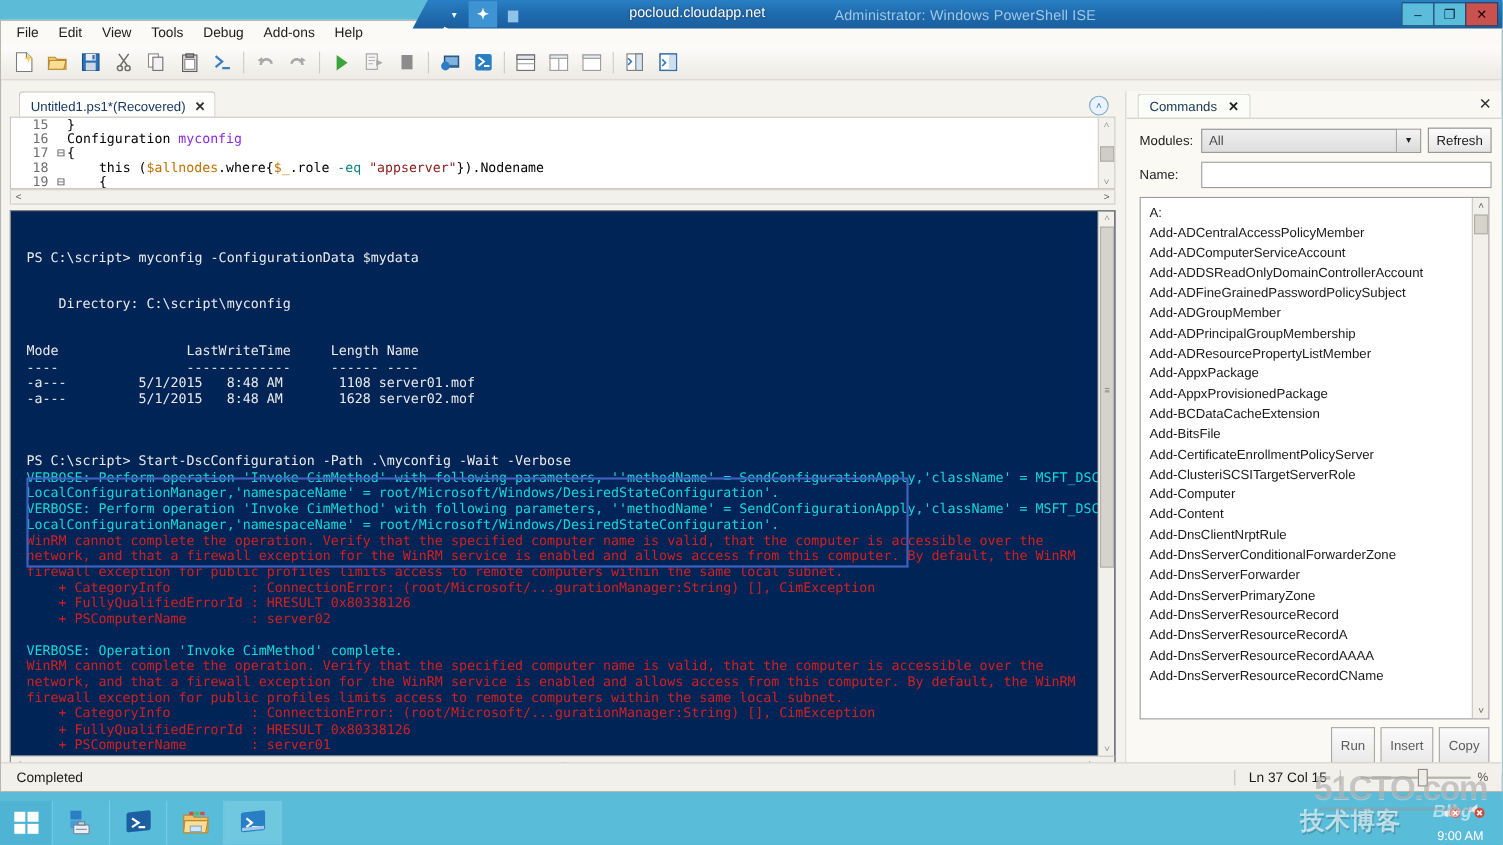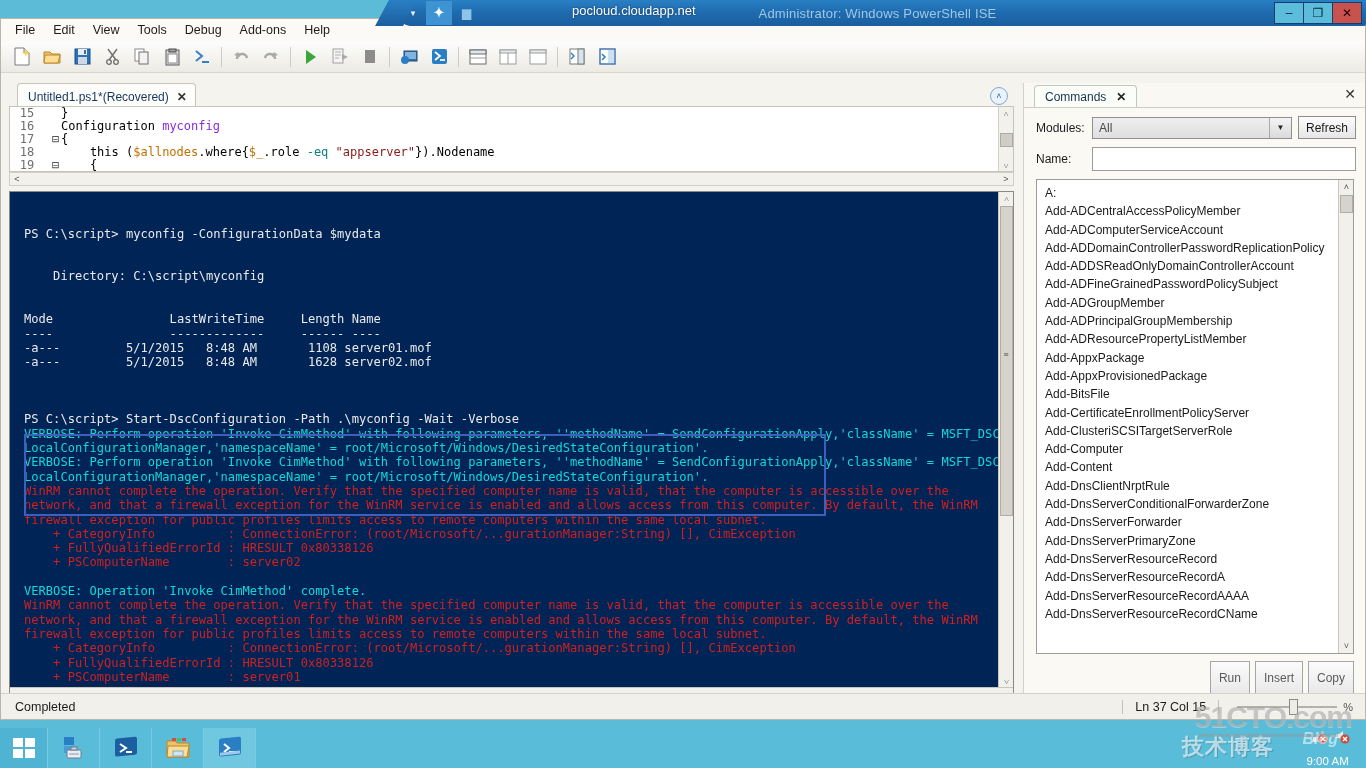--- a/index.html
+++ b/index.html
@@ -114,21 +114,21 @@
   .tab .x { color:#333; font-size: 12px; font-weight:600; }
   .editor-body {
     position:absolute; left:0; top:23px; width: 1005px; height: 66px;
     background: #ffffff;
     border: 1px solid #c7c4bb;
     overflow: hidden;
     font-family: "DejaVu Sans Mono", monospace;
     font-size: 12px;
   }
   .code-line { height: 13px; line-height:13px; white-space: pre; }
-  .ln { display:inline-block; width: 34px; text-align:center; color:#6f6f6f; margin-right: 6px; }
+  .ln { display:inline-block; width: 34px; text-align:right; color:#6f6f6f; margin-right: 6px; }
   .fold { display:inline-block; width: 11px; color:#555; text-align:center; }
   .k-fn { color:#8a2be2; }
   .k-var { color:#c07000; }
   .k-str { color:#8b1a1a; }
   .k-op { color:#0e7f7f; }
   .k-def { color:#000000; }
 
   .v-scroll {
     position:absolute; right:0; top:0; width: 15px; height: 66px;
     background:#f2f1ec; border-left:1px solid #d2cfc6;
@@ -539,28 +539,28 @@
         <div class="row">
           <label>Name:</label>
           <input class="name-input" type="text" value="" placeholder="" style="">
         </div>
 
         <div class="cmd-list">
           <div class="cmd-items" id="cmd-host">
               <div class="cmd-item">A:</div>
               <div class="cmd-item">Add-ADCentralAccessPolicyMember</div>
               <div class="cmd-item">Add-ADComputerServiceAccount</div>
-              <div class="cmd-item">Add-ADDomainControllerPasswordReplicationPolicy</div>
               <div class="cmd-item">Add-ADDSReadOnlyDomainControllerAccount</div>
               <div class="cmd-item">Add-ADFineGrainedPasswordPolicySubject</div>
               <div class="cmd-item">Add-ADGroupMember</div>
               <div class="cmd-item">Add-ADPrincipalGroupMembership</div>
               <div class="cmd-item">Add-ADResourcePropertyListMember</div>
               <div class="cmd-item">Add-AppxPackage</div>
               <div class="cmd-item">Add-AppxProvisionedPackage</div>
+              <div class="cmd-item">Add-BCDataCacheExtension</div>
               <div class="cmd-item">Add-BitsFile</div>
               <div class="cmd-item">Add-CertificateEnrollmentPolicyServer</div>
               <div class="cmd-item">Add-ClusteriSCSITargetServerRole</div>
               <div class="cmd-item">Add-Computer</div>
               <div class="cmd-item">Add-Content</div>
               <div class="cmd-item">Add-DnsClientNrptRule</div>
               <div class="cmd-item">Add-DnsServerConditionalForwarderZone</div>
               <div class="cmd-item">Add-DnsServerForwarder</div>
               <div class="cmd-item">Add-DnsServerPrimaryZone</div>
               <div class="cmd-item">Add-DnsServerResourceRecord</div>

